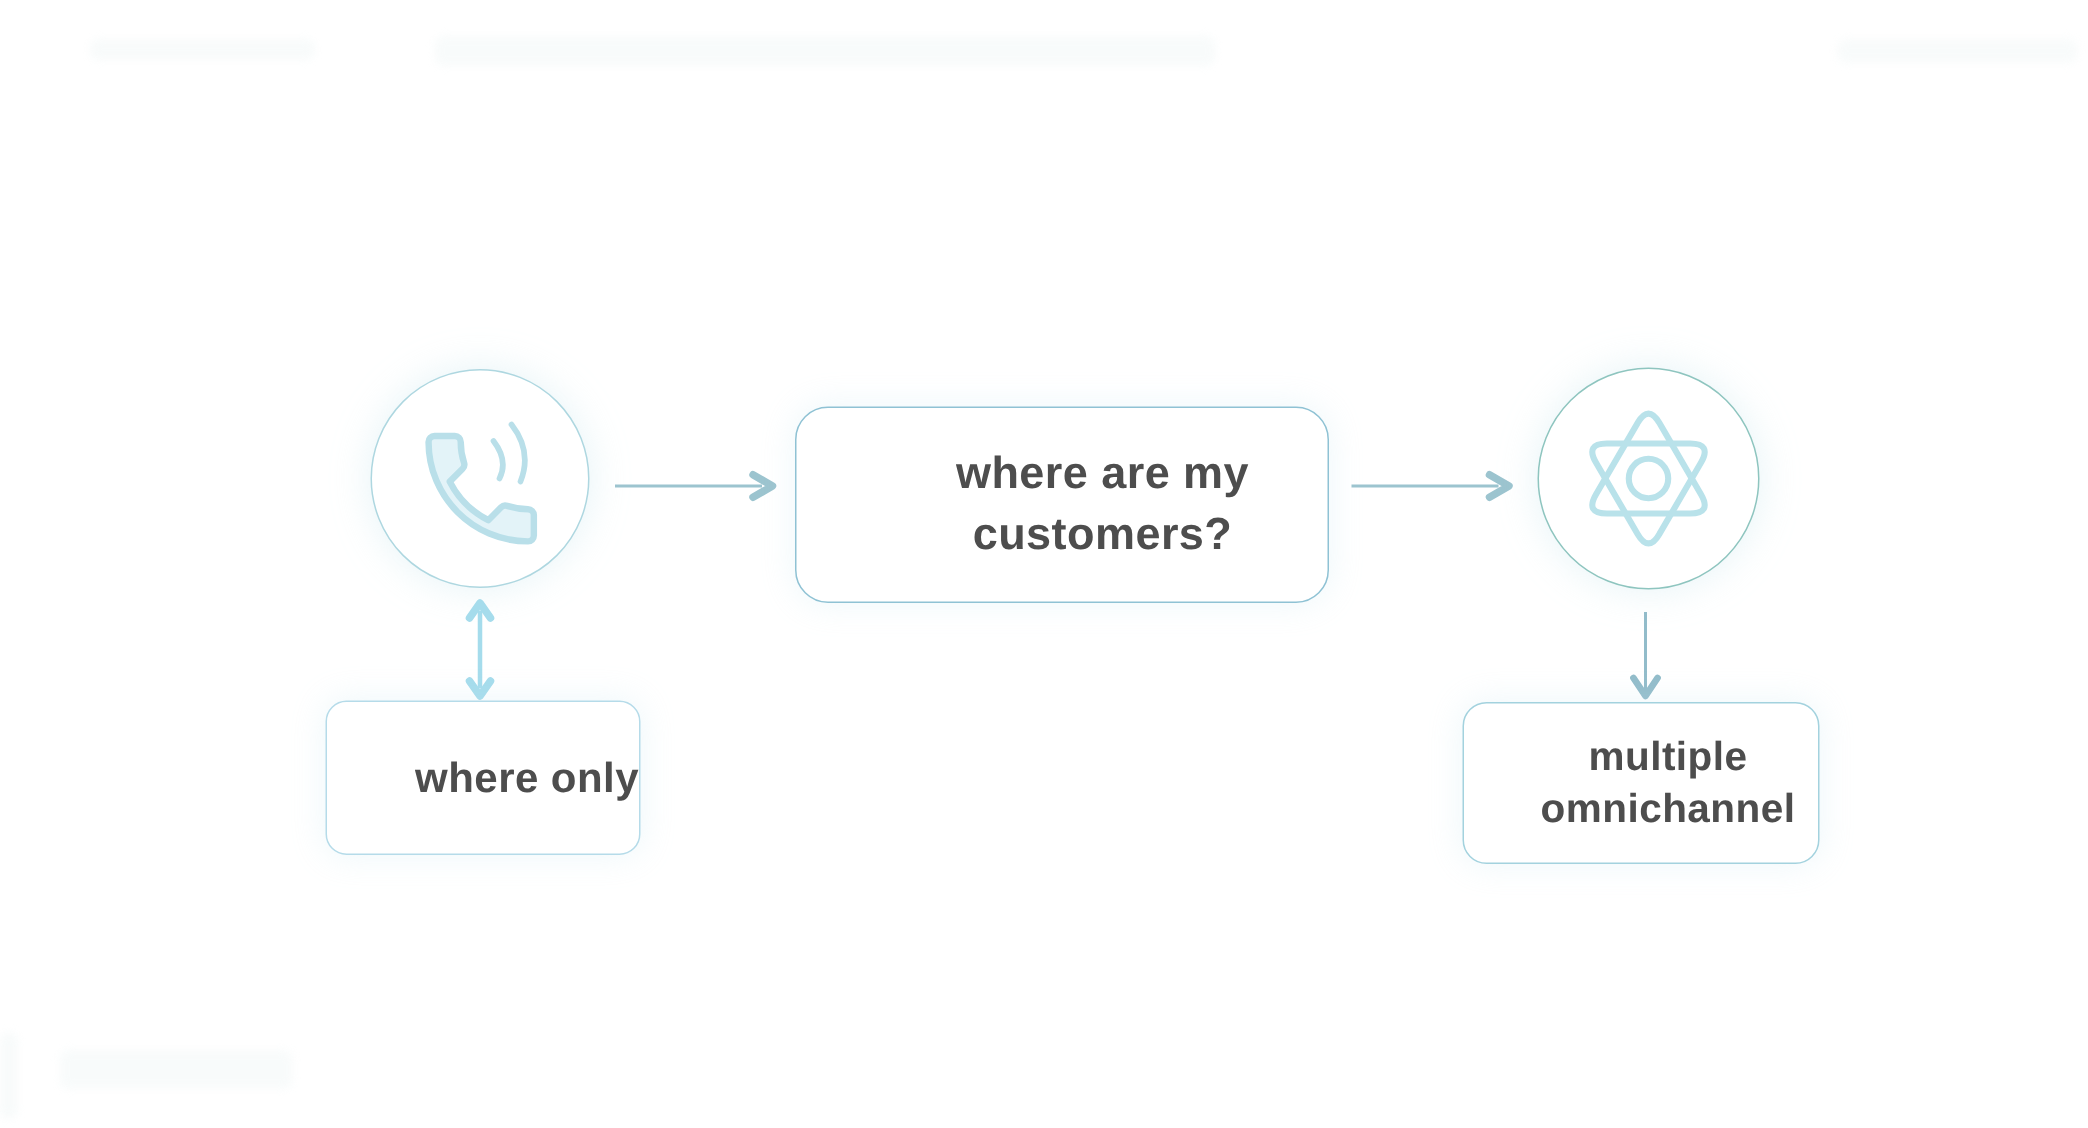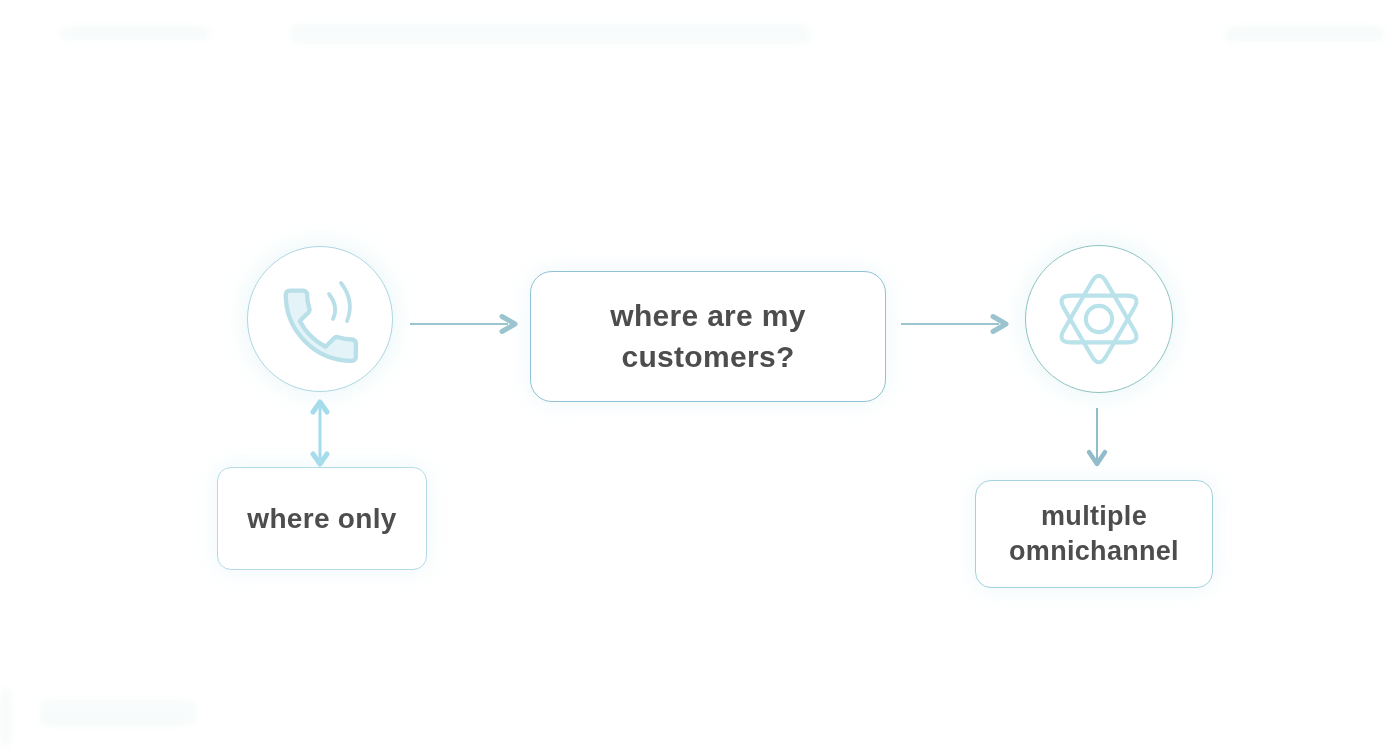--- a/index.html
+++ b/index.html
@@ -47,21 +47,21 @@
     left: 1025px; top: 245px;
     width: 146px; height: 146px;
     border: 1.6px solid var(--atom-circle-border, #8ec5bf);
   }
   
   .label-box {
     position: absolute;
     background: #ffffff;
     display: flex;
     align-items: center;
-    justify-content: center;
+    justify-content: flex-end;
     text-align: center;
     color: var(--text, #4d4d4d);
     font-weight: 700;
     box-shadow: 0 0 22px rgba(195, 228, 238, 0.30);
   }
   .label-box.question {
     left: 530px; top: 271px;
     width: 354px; height: 129px;
     border: 1.8px solid var(--box-border, #8fc2d4);
     border-radius: 22px;
@@ -72,21 +72,21 @@
   .label-box.question .label-text { width: 300px; }
   .label-box.phone-only {
     left: 217px; top: 467px;
     width: 208px; height: 101px;
     border: 1.6px solid var(--phone-box-border, #b5dbe9);
     border-radius: 14px;
     font-size: 28px;
     letter-spacing: 0.3px;
   }
   .label-box.omni {
-    left: 975px; top: 480px;
+    left: 975px; top: 468px;
     width: 236px; height: 106px;
     border: 1.6px solid var(--omni-box-border, #a3d2de);
     border-radius: 16px;
     font-size: 27px;
     line-height: 1.3;
     letter-spacing: 0.3px;
   }
   .label-box.omni .label-text { width: 200px; }
   .connector { position: absolute; }
   .icon-svg { display: block; }

